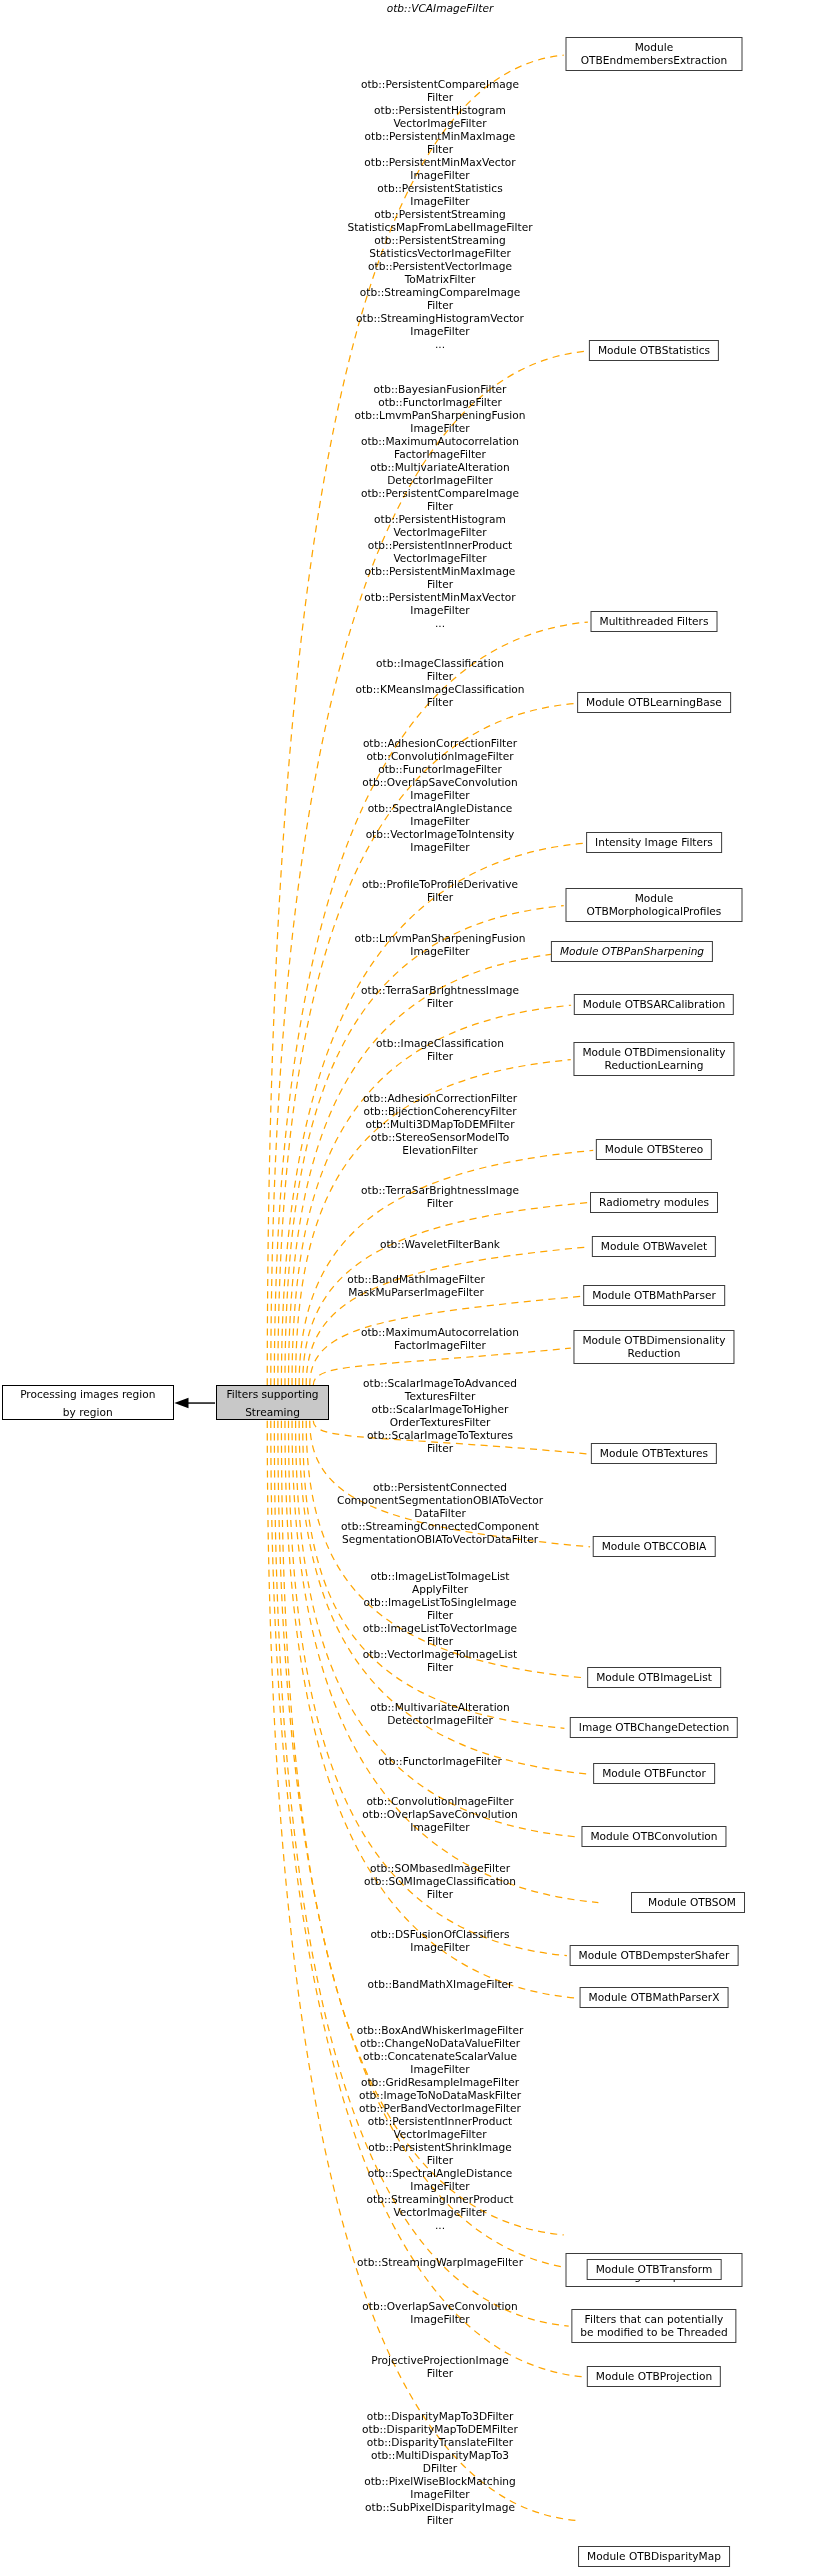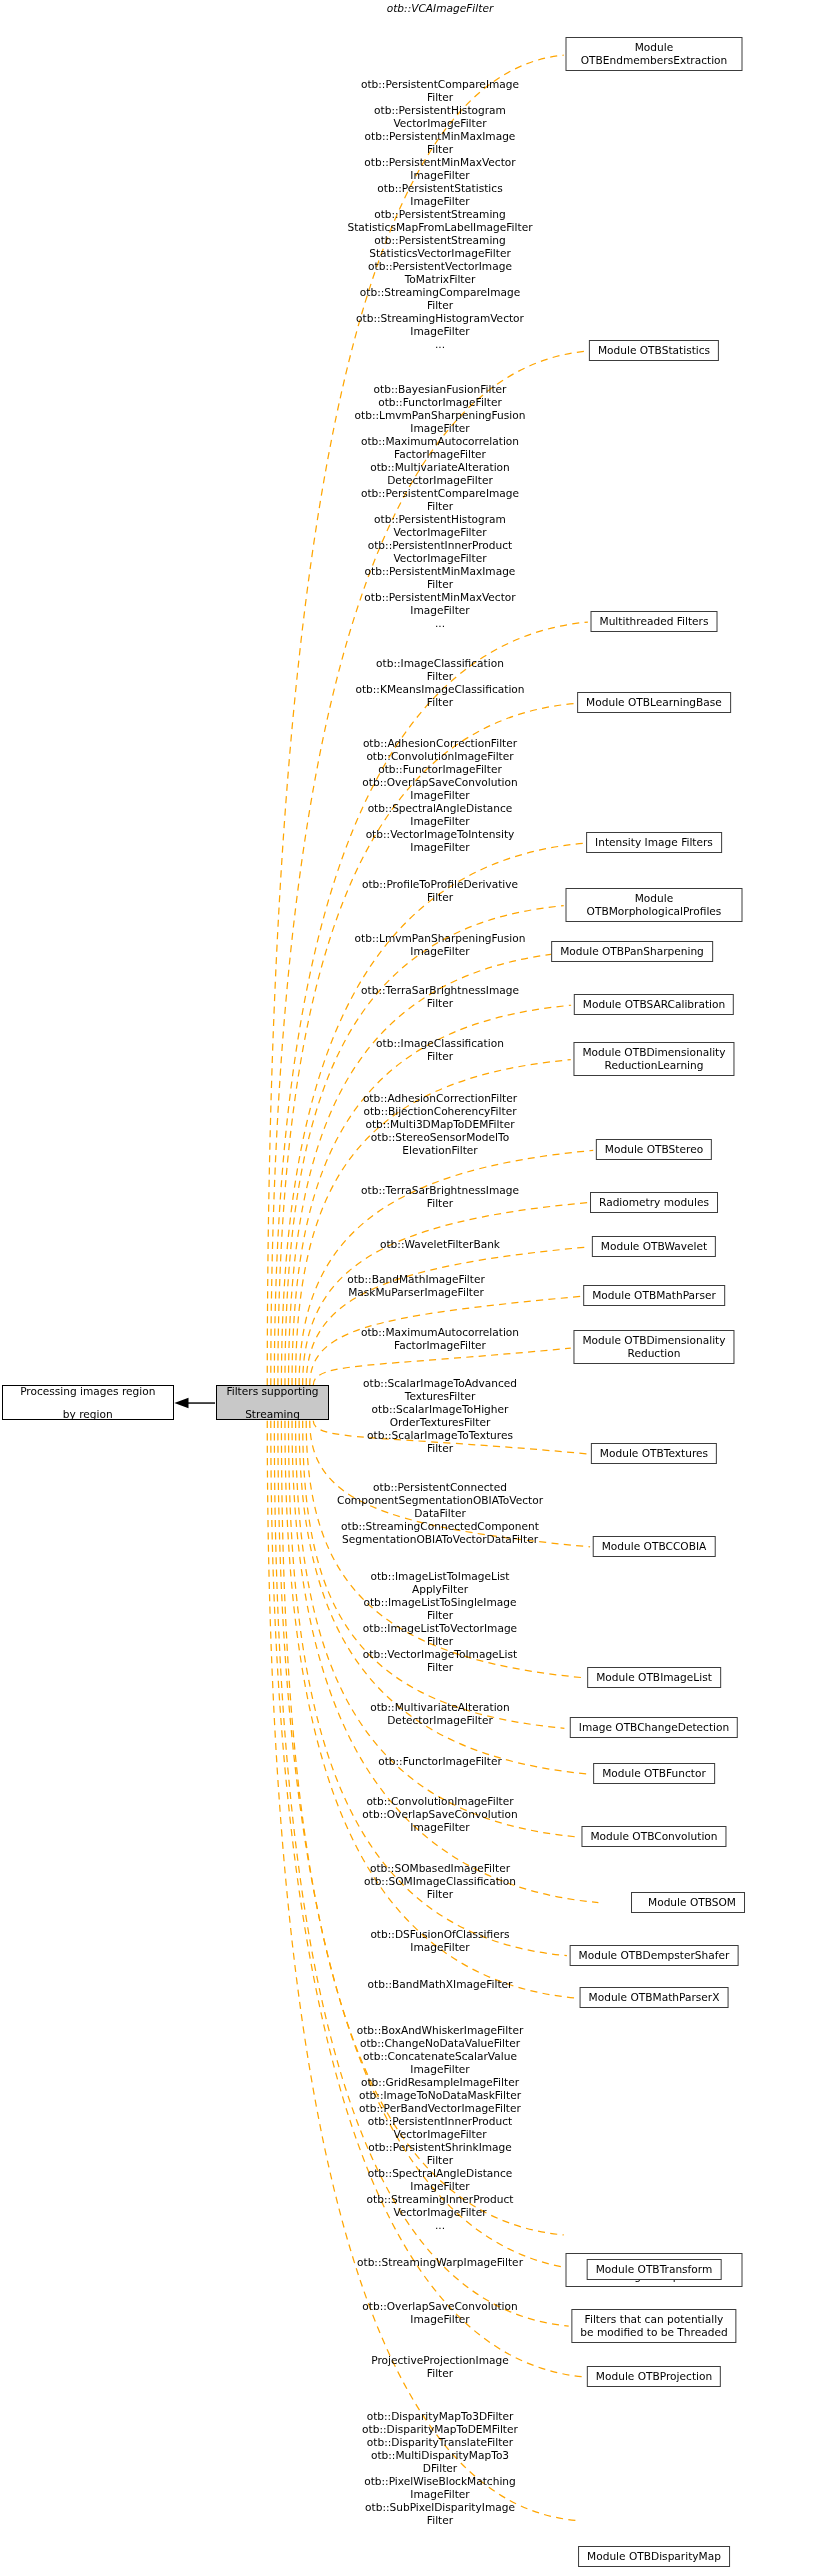--- a/index.html
+++ b/index.html
@@ -17,21 +17,21 @@
     position:absolute;transform:translateX(-50%);
     white-space:pre-line;text-align:center;
     font-size:10.6px;line-height:13.3px;
     padding:2.7px 8px;border:1.8px solid #3c3c3c;background:#ffffff;
     box-sizing:border-box;cursor:pointer;
   }
   .termnode{
     position:absolute;box-sizing:border-box;
     border:1.3px solid #000;background:#fff;
     display:flex;align-items:center;justify-content:center;
-    text-align:center;font-size:10.6px;line-height:23px;white-space:pre-line;
+    text-align:center;font-size:10.6px;line-height:18px;white-space:pre-line;
   }
   #left-node{left:1.8px;top:1385px;width:172px;height:35px;cursor:pointer;}
   #center-node{left:216px;top:1385px;width:113px;height:35px;}
 </style>
 </head>
 <body>
 
 <div id="stage">
   <svg id="edge-layer" width="831" height="2576" xmlns="http://www.w3.org/2000/svg" viewBox="0 0 939 2910">
     <g id="orange-edges">
@@ -130,21 +130,21 @@
 otb::SpectralAngleDistance
 ImageFilter
 otb::VectorImageToIntensity
 ImageFilter</div>
     <div class="module-node" style="left: 654px; top: 832px; border-color: rgb(60, 60, 60);">Intensity Image Filters</div>
     <div class="edge-classes" style="left: 440px; top: 878px;">otb::ProfileToProfileDerivative
 Filter</div>
     <div class="module-node" style="left: 654px; top: 888px; border-color: rgb(60, 60, 60);">Module OTBMorphologicalProfiles</div>
     <div class="edge-classes" style="left: 440px; top: 932px;">otb::LmvmPanSharpeningFusion
 ImageFilter</div>
-    <div class="module-node" style="left: 632px; top: 941px; border-color: rgb(60, 60, 60);">Module OTBPanSharpening</div>
+    <div class="module-node" style="left: 632px; top: 941px; border-color: rgb(60, 60, 60); font-style: italic;">Module OTBPanSharpening</div>
     <div class="edge-classes" style="left: 440px; top: 984px;">otb::TerraSarBrightnessImage
 Filter</div>
     <div class="module-node" style="left: 654px; top: 994px; border-color: rgb(60, 60, 60);">Module OTBSARCalibration</div>
     <div class="edge-classes" style="left: 440px; top: 1037px;">otb::ImageClassification
 Filter</div>
     <div class="module-node" style="left: 654px; top: 1042px; border-color: rgb(60, 60, 60);">Module OTBDimensionality
 ReductionLearning</div>
     <div class="edge-classes" style="left: 440px; top: 1092px;">otb::AdhesionCorrectionFilter
 otb::BijectionCoherencyFilter
 otb::Multi3DMapToDEMFilter

